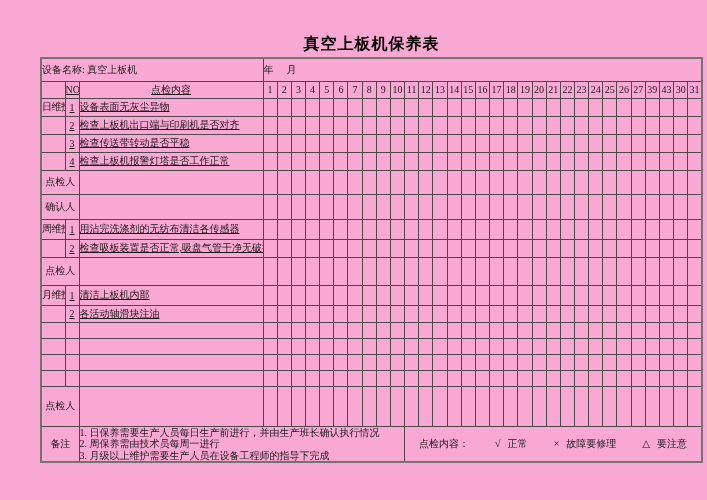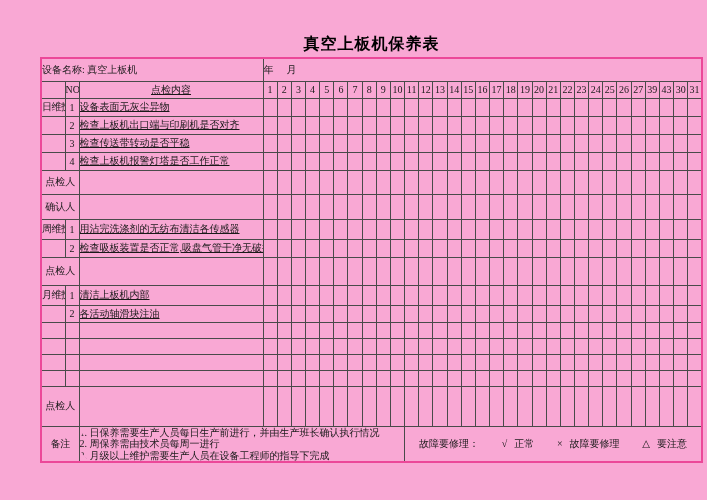--- a/index.html
+++ b/index.html
@@ -6,43 +6,43 @@
   .page{
     position:relative;width:707px;height:500px;background:#f9a8d4;
     font-family:"Liberation Serif","DejaVu Serif",serif;color:#1a1a1a;overflow:hidden;
   }
   .title{
     position:absolute;top:34px;left:40px;width:663px;text-align:center;
     font-size:16px;font-weight:bold;letter-spacing:1px;color:#000;
   }
   table.sheet{
     position:absolute;top:57px;left:40px;width:663px;
-    border-collapse:collapse;table-layout:fixed;border:2px solid #ec4899;
+    border-collapse:collapse;table-layout:fixed;border:2px solid #737373;
   }
   table.sheet td{
     border:1px solid #4a4a4a;padding:0;font-size:10px;vertical-align:middle;
     overflow:hidden;white-space:nowrap;
   }
   col.c-cat{width:24px}
   col.c-no{width:14px}
   col.c-content{width:184px}
   .r-device{height:23px}
   .r-colhead{height:17px}
   .cell-device{padding-left:5px;font-size:10.5px;}
   .cell-ym{text-align:left;padding-right:34px;font-size:10px;}
   .ym-gap{display:inline-block;width:13px;}
   .cell-cat{text-align:center;font-size:9px;letter-spacing:-0.5px;}
-  .cell-no{text-align:center;font-size:9px;}
+  .cell-no{text-align:center;font-size:9px;text-decoration:underline;}
   .cell-content{padding-left:4px;font-size:10px;text-decoration:underline;}
   .th-content{text-align:center;font-size:10.5px;padding-left:0;}
   .cell-dayhead{text-align:center;font-size:8px;}
   .cell-day{}
   .cell-signer{text-align:center;font-size:10px;}
   .r-remarks{height:36px}
-  .cell-notes{white-space:normal;font-size:10px;line-height:11.5px;padding:1px 4px;vertical-align:middle;border-radius:16px;}
+  .cell-notes{white-space:normal;font-size:10px;line-height:11.5px;padding:1px 4px;vertical-align:middle;}
   .legend-inner{display:flex;justify-content:space-between;align-items:center;padding:0 14px;font-size:10px;}
   .legend-item .legend-sym{margin-right:7px;}
   .footer{position:absolute;top:478px;right:66px;font-size:11.5px;color:#111;}
 </style>
 </head>
 <body>
 
 <div class="page">
   <div class="title">真空上板机保养表</div>
 
@@ -701,21 +701,21 @@
         </tr>
         <tr class="r-remarks">
         <td colspan="2" class="cell-cat">备注</td>
         <td colspan="11" class="cell-notes">
             <div>1. 日保养需要生产人员每日生产前进行，并由生产班长确认执行情况</div>
             <div>2. 周保养需由技术员每周一进行</div>
             <div>3. 月级以上维护需要生产人员在设备工程师的指导下完成</div>
           </td>
         <td colspan="21">
             <div class="legend-inner">
-              <span class="legend-label">故障要修理：</span>
+              <span class="legend-label">点检内容：</span>
               <span class="legend-item"><span class="legend-sym">√</span><span class="legend-text">正常</span></span>
               <span class="legend-item"><span class="legend-sym">×</span><span class="legend-text">故障要修理</span></span>
               <span class="legend-item"><span class="legend-sym">△</span><span class="legend-text">要注意</span></span>
             </div>
           </td>
       </tr>
     </tbody>
   </table>
 
 </div>

